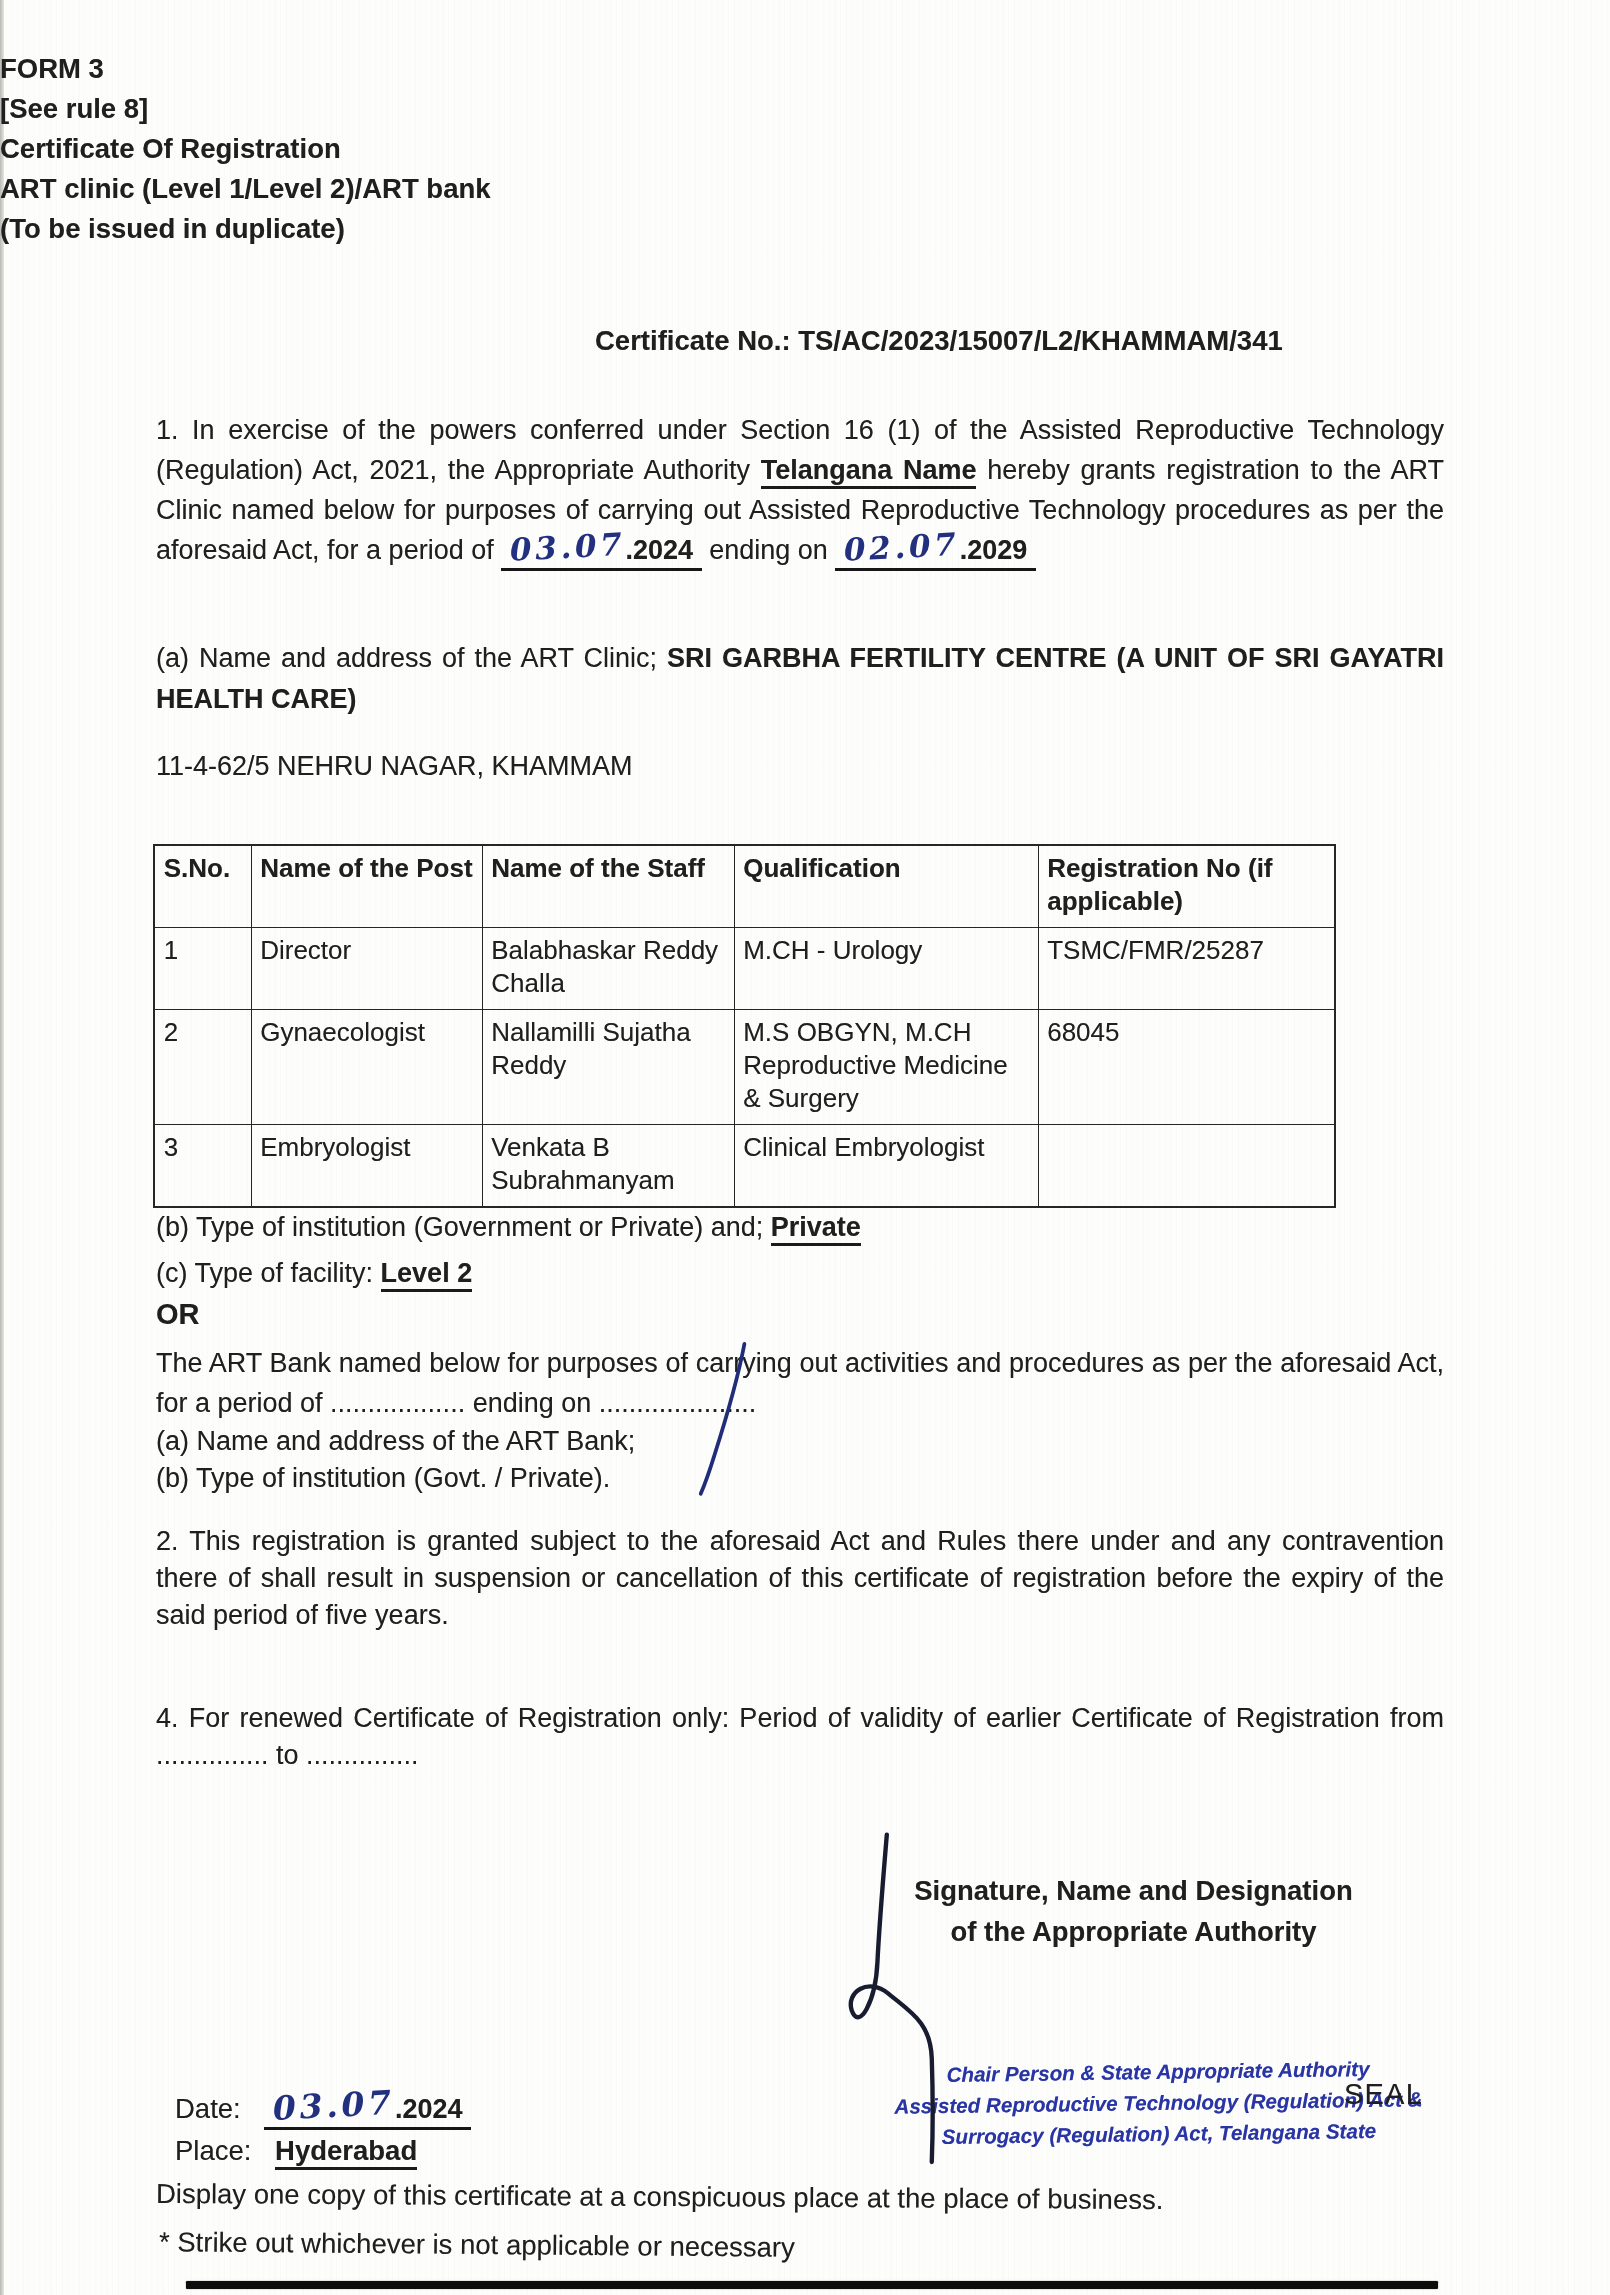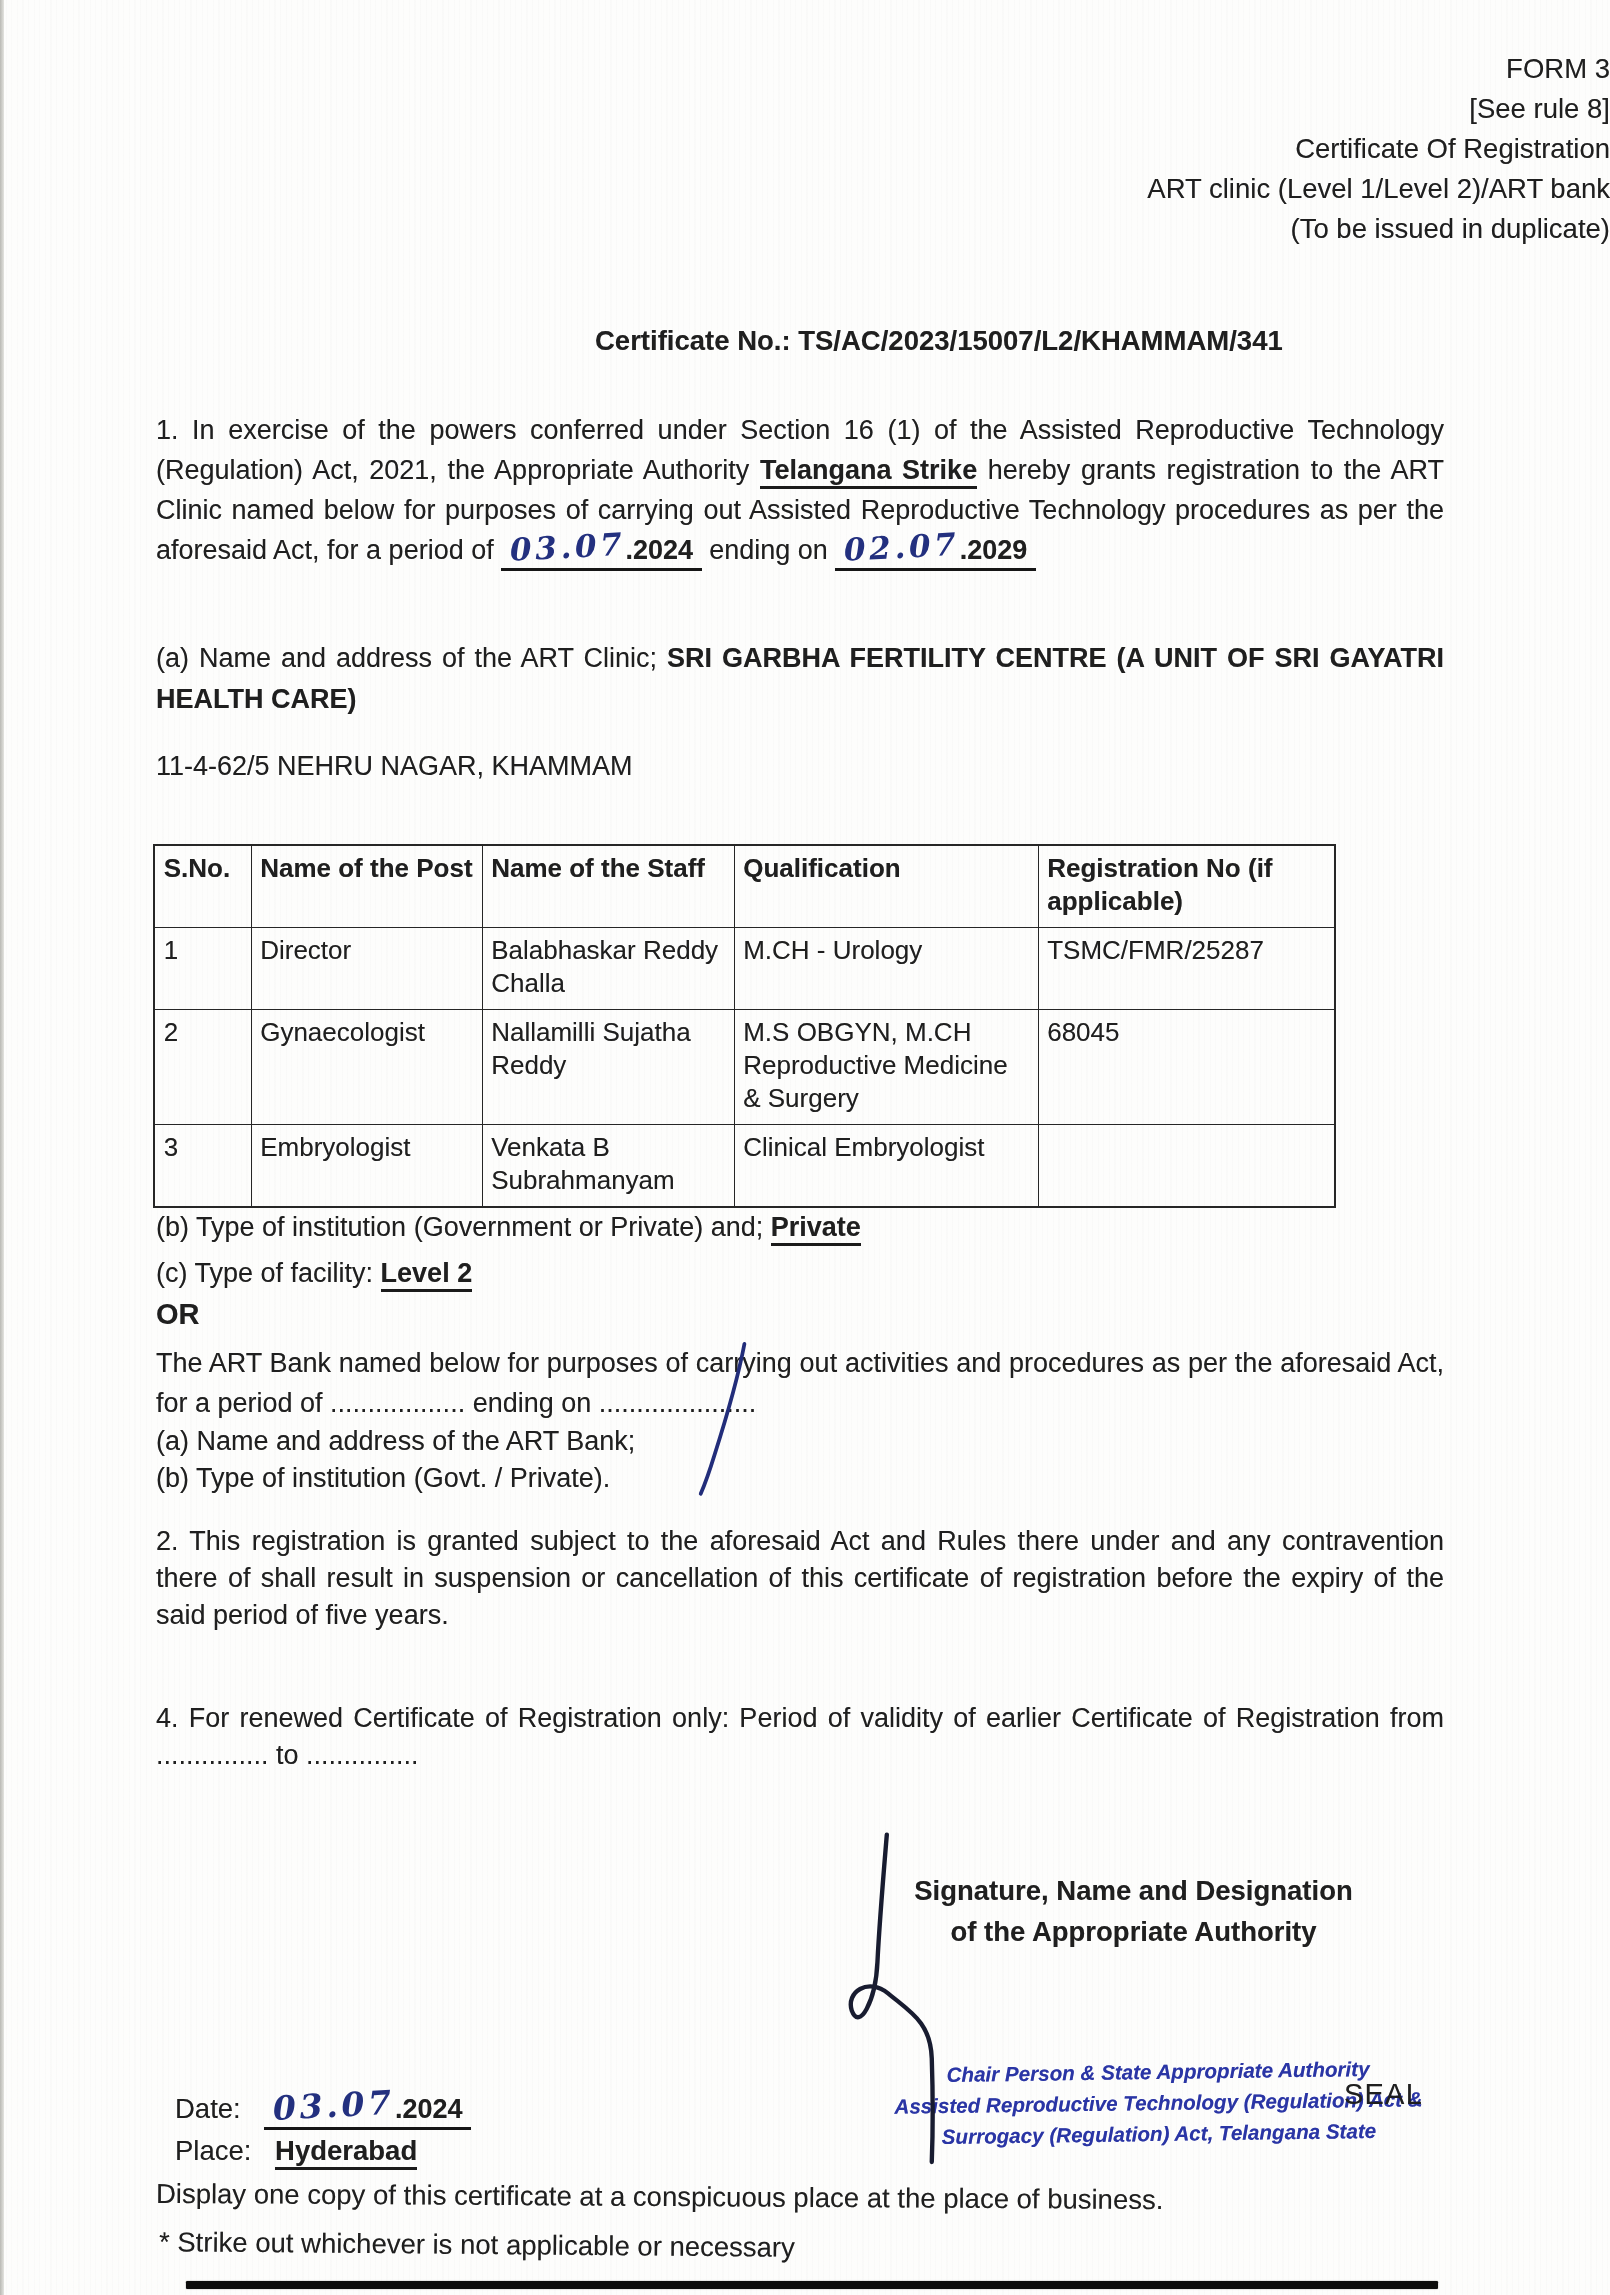--- a/index.html
+++ b/index.html
@@ -6,21 +6,21 @@
   .page{
     position:relative;width:1610px;height:2295px;margin:0 auto;
     background:#fdfdfc;
     background-image:repeating-linear-gradient(90deg, rgba(40,40,40,0.015) 0 1.2px, transparent 1.2px 5.6px);
     font-family:"Liberation Sans","DejaVu Sans",sans-serif;
     color:#1f1f1f;overflow:hidden;
   }
   .txt{text-shadow:0 0 0.6px rgba(25,25,25,.38);}
   .abs{position:absolute;}
   
-  .doc-header{top:49px;left:0;width:1610px;text-align:right;font-weight:400;font-size:27.5px;line-height:40px;}
+  .doc-header{top:49px;left:0;width:1610px;text-align:left;font-weight:700;font-size:27.5px;line-height:40px;}
   
   .cert-no{top:325px;left:595px;font-weight:700;font-size:27.5px;}
   
   .para{left:156px;width:1288px;font-size:27px;line-height:40px;text-align:justify;}
   .p1{top:410px;}
   .bold{font-weight:700;}
   .u-bold{font-weight:700;border-bottom:3.1px solid #1b1b1b;padding-bottom:0.6px;}
   .fill-line{display:inline-block;border-bottom:3.1px solid #161616;padding:0 8.7px 1.9px 8.7px;line-height:32px;}
   .hw{display:inline-block;font-family:"DejaVu Serif",serif;font-style:italic;font-weight:700;
       color:#23307f;font-size:31px;letter-spacing:3.7px;transform:rotate(-3deg) translateY(-1.2px);text-shadow:none;}
@@ -75,21 +75,21 @@
     <div>(To be issued in duplicate)</div>
   </div>
 
   <div class="abs cert-no txt">
     <span>Certificate No.:</span>
     <span>TS/AC/2023/15007/L2/KHAMMAM/341</span>
   </div>
 
   <div class="abs para p1 txt">
     <span>1. In exercise of the powers conferred under Section 16 (1) of the Assisted Reproductive Technology (Regulation) Act, 2021, the Appropriate Authority</span>
-    <span class="u-bold">Telangana Strike</span>
+    <span class="u-bold">Telangana Name</span>
     <span>hereby grants registration to the ART Clinic named below for purposes of carrying out Assisted Reproductive Technology procedures as per the aforesaid Act, for a period of</span>
     <span class="fill-line"><span class="hw">03.07</span><span class="year">.2024</span></span>
     <span>ending on</span>
     <span class="fill-line"><span class="hw">02.07</span><span class="year">.2029</span></span>
   </div>
 
   <div class="abs para clinic txt">
     <span>(a) Name and address of the ART Clinic;</span>
     <span class="bold">SRI GARBHA FERTILITY CENTRE (A UNIT OF SRI GAYATRI HEALTH CARE)</span>
   </div>

